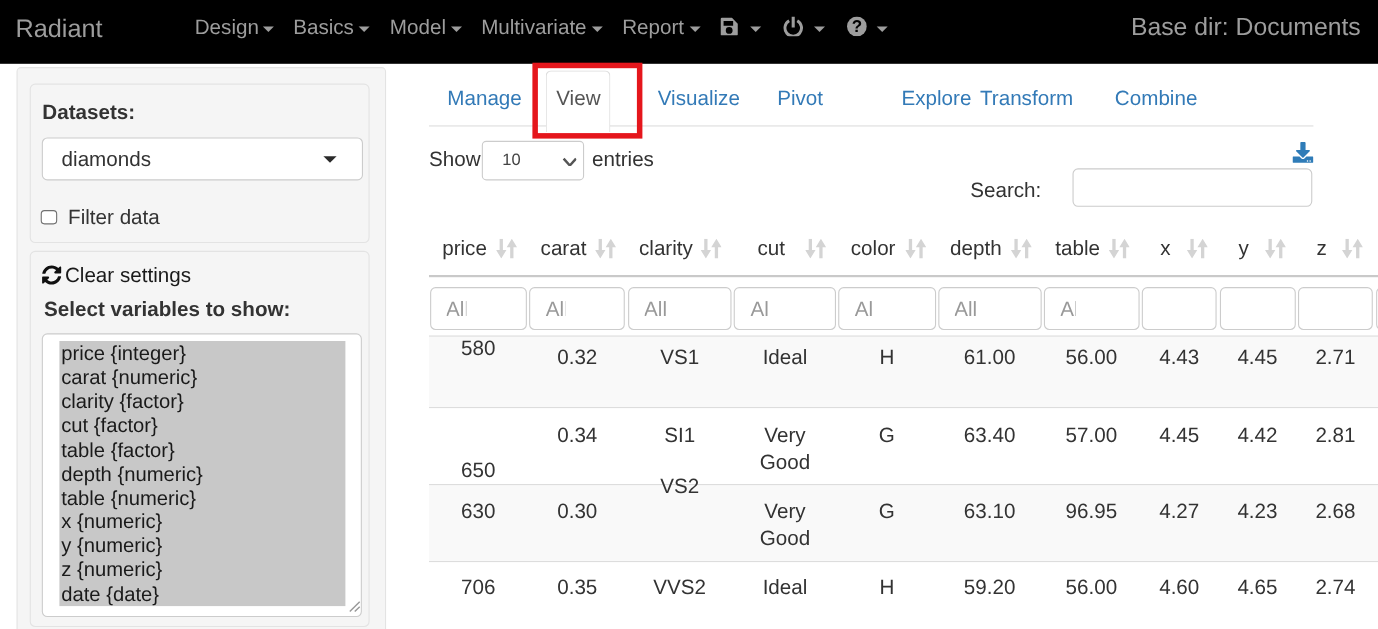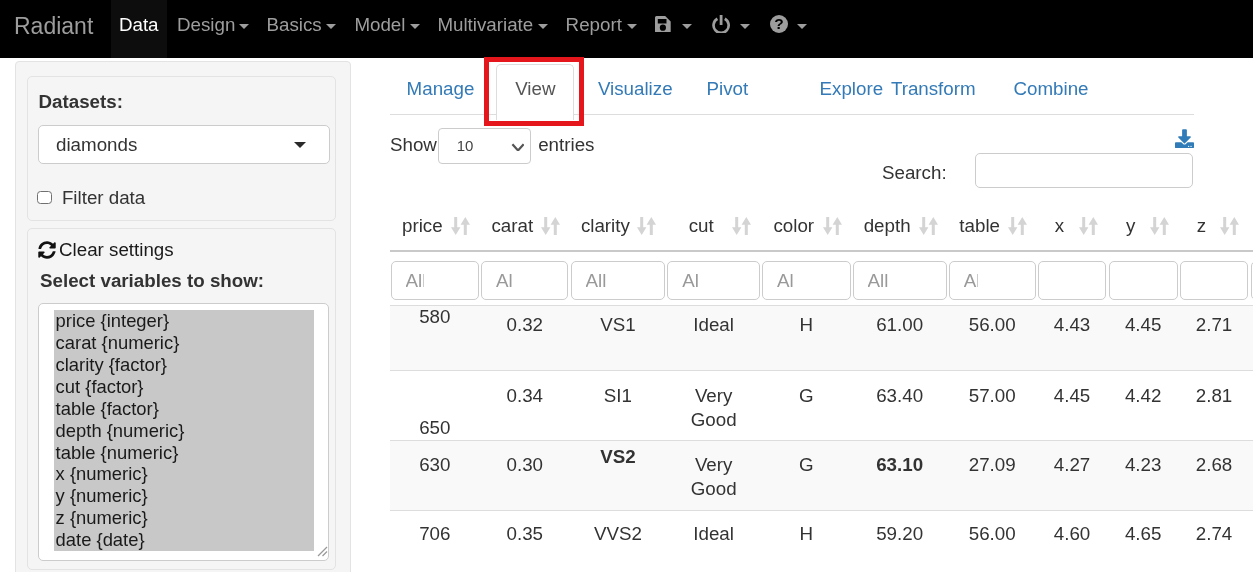--- a/index.html
+++ b/index.html
@@ -34,21 +34,21 @@
 #cbx { position:absolute; left:37.3px; top:190.5px; width:14.5px; height:13.8px;
   background:#fff; border:1.5px solid #707070; border-radius:3.5px; }
 #listbox { position:absolute; left:37.5px; top:302.5px; width:291.5px; height:258px;
   background:#fff; border:1px solid #ccc; border-radius:5px; }
 #listsel { position:absolute; left:53.6px; top:310.2px; width:260px; height:241px; background:#c8c8c8; }
 #listsel div { height:21.9px; line-height:21.9px; padding-left:2px; color:#1a1a1a; font-size:18.4px; white-space:nowrap; }
 
 
 #tabline { position:absolute; left:390px; top:113.5px; width:804px; height:1px; background:#ddd; }
 .tab { position:absolute; top:76.6px; line-height:24.5px; color:#337ab7; white-space:nowrap; }
-#viewtab { position:absolute; left:496.3px; top:63.5px; width:78px; height:56px;
+#viewtab { position:absolute; left:496.3px; top:63.5px; width:59px; height:56px;
   background:#fff; border:1px solid #ddd; border-bottom:none; border-radius:5px 5px 0 0; }
 #viewtab span { position:absolute; left:0; right:0; text-align:center; top:12.4px; line-height:24.5px; color:#555; }
 #redbox { position:absolute; left:484px; top:57.2px; width:99.6px; height:68.4px; border:5px solid #e5161c; }
 
 
 #lensel { position:absolute; left:438.2px; top:127.6px; width:93px; height:36.2px;
   background:#fff; border:1px solid #ccc; border-radius:4px; }
 #lensel .txt { position:absolute; left:17.5px; top:9.5px; line-height:16px; font-size:15px; color:#444; }
 #searchbox { position:absolute; left:974.8px; top:153px; width:218.7px; height:35.2px;
   background:#fff; border:1px solid #ccc; border-radius:5px; }
@@ -60,23 +60,20 @@
   border:1px solid #ccc; border-radius:5px; overflow:hidden; }
 .fin span { position:absolute; left:14px; top:7px; line-height:24.5px; color:#999; display:inline-block; overflow:hidden; white-space:nowrap; }
 .row { position:absolute; left:389.7px; width:864px; border-top:1px solid #ddd; }
 .cell { position:absolute; text-align:center; line-height:23.8px; color:#333; }
 </style>
 </head>
 <body>
 
 <div id="navbar">
   <span id="brand">Radiant</span>
-  <div id="dataActive">
-      <span>Data</span>
-    </div>
   <span class="nvtxt" style="left:177px;">Design</span>
     <span class="ncaret" style="left:239px;"></span>
   <span class="nvtxt" style="left:266.5px;">Basics</span>
     <span class="ncaret" style="left:326.3px;"></span>
   <span class="nvtxt" style="left:354.4px;">Model</span>
     <span class="ncaret" style="left:410px;"></span>
   <span class="nvtxt" style="left:437.4px;">Multivariate</span>
     <span class="ncaret" style="left:538px;"></span>
   <span class="nvtxt" style="left:565.6px;">Report</span>
     <span class="ncaret" style="left:626.5px;"></span>
@@ -89,20 +86,21 @@
   <svg class="abs" style="left:712.3px; top:14.8px;" width="18.5" height="18.5" viewBox="0 0 18.5 18.5">
     <path d="M5.4 3.8 A 7.55 7.55 0 1 0 12.8 3.8" fill="none" stroke="#9d9d9d" stroke-width="2.7"></path>
     <line x1="9.1" y1="0" x2="9.1" y2="10" stroke="#9d9d9d" stroke-width="2.8"></line>
   </svg>
   <span class="ncaret" style="left:740px;"></span>
   <svg class="abs" style="left:769.7px; top:15px;" width="18" height="18" viewBox="0 0 18 18">
     <circle cx="9" cy="9" r="9" fill="#9d9d9d"></circle>
     <text x="9" y="14" font-size="15.5" font-weight="bold" text-anchor="middle" fill="#000" font-family="Liberation Sans">?</text>
   </svg>
   <span class="ncaret" style="left:796.9px;"></span>
+  <span id="basedir">Base dir: Documents</span>
 </div>
 
 <div id="well-outer"></div>
 <div class="well-in" id="well1"></div>
 <div class="well-in" id="well2"></div>
 <span class="lbl" style="left:38.5px; top:89.8px;">Datasets:</span>
 <div id="selbox">
     <span class="txt">diamonds</span>
     <span class="tri"></span>
   </div>
@@ -263,26 +261,26 @@
     <div class="cell" style="left:666.3px; width:94.70000000000005px; top:407.70000000000005px;">Good</div>
     <div class="cell" style="left:761px; width:90.5px; top:383.90000000000003px;">G</div>
     <div class="cell" style="left:851.5px; width:96.29999999999995px; top:383.90000000000003px;">63.40</div>
     <div class="cell" style="left:947.8px; width:88.79999999999995px; top:383.90000000000003px;">57.00</div>
     <div class="cell" style="left:1036.6px; width:70.90000000000009px; top:383.90000000000003px;">4.45</div>
     <div class="cell" style="left:1107.5px; width:71.29999999999995px; top:383.90000000000003px;">4.42</div>
     <div class="cell" style="left:1178.8px; width:70.5px; top:383.90000000000003px;">2.81</div>
     <div class="row" style="top:440.3px; height:69.4px; background:#f9f9f9;"></div>
     <div class="cell" style="left:389.5px; width:90.60000000000002px; top:452.70000000000005px;">630</div>
     <div class="cell" style="left:480.1px; width:89.39999999999998px; top:452.70000000000005px;">0.30</div>
-    <div class="cell" style="left:569.5px; width:96.79999999999995px; top:445px;font-weight:bold;">VS2</div>
+    <div class="cell" style="left:569.5px; width:96.79999999999995px; top:430px;">VS2</div>
     <div class="cell" style="left:666.3px; width:94.70000000000005px; top:452.70000000000005px;">Very</div>
     <div class="cell" style="left:666.3px; width:94.70000000000005px; top:476.50000000000006px;">Good</div>
     <div class="cell" style="left:761px; width:90.5px; top:452.70000000000005px;">G</div>
-    <div class="cell" style="left:851.5px; width:96.29999999999995px; top:452.70000000000005px;font-weight:bold;">63.10</div>
-    <div class="cell" style="left:947.8px; width:88.79999999999995px; top:452.70000000000005px;">27.09</div>
+    <div class="cell" style="left:851.5px; width:96.29999999999995px; top:452.70000000000005px;">63.10</div>
+    <div class="cell" style="left:947.8px; width:88.79999999999995px; top:452.70000000000005px;">96.95</div>
     <div class="cell" style="left:1036.6px; width:70.90000000000009px; top:452.70000000000005px;">4.27</div>
     <div class="cell" style="left:1107.5px; width:71.29999999999995px; top:452.70000000000005px;">4.23</div>
     <div class="cell" style="left:1178.8px; width:70.5px; top:452.70000000000005px;">2.68</div>
     <div class="row" style="top:509.7px; height:66px; "></div>
     <div class="cell" style="left:389.5px; width:90.60000000000002px; top:521.5px;">706</div>
     <div class="cell" style="left:480.1px; width:89.39999999999998px; top:521.5px;">0.35</div>
     <div class="cell" style="left:569.5px; width:96.79999999999995px; top:521.5px;">VVS2</div>
     <div class="cell" style="left:666.3px; width:94.70000000000005px; top:521.5px;">Ideal</div>
     <div class="cell" style="left:761px; width:90.5px; top:521.5px;">H</div>
     <div class="cell" style="left:851.5px; width:96.29999999999995px; top:521.5px;">59.20</div>

